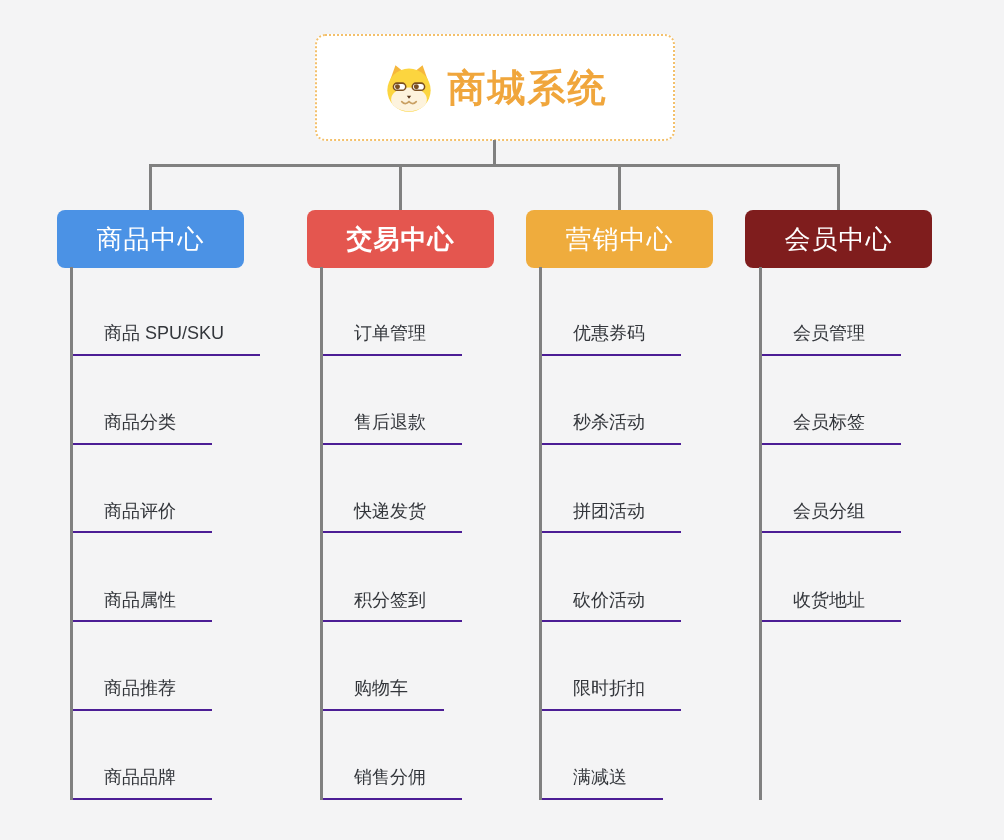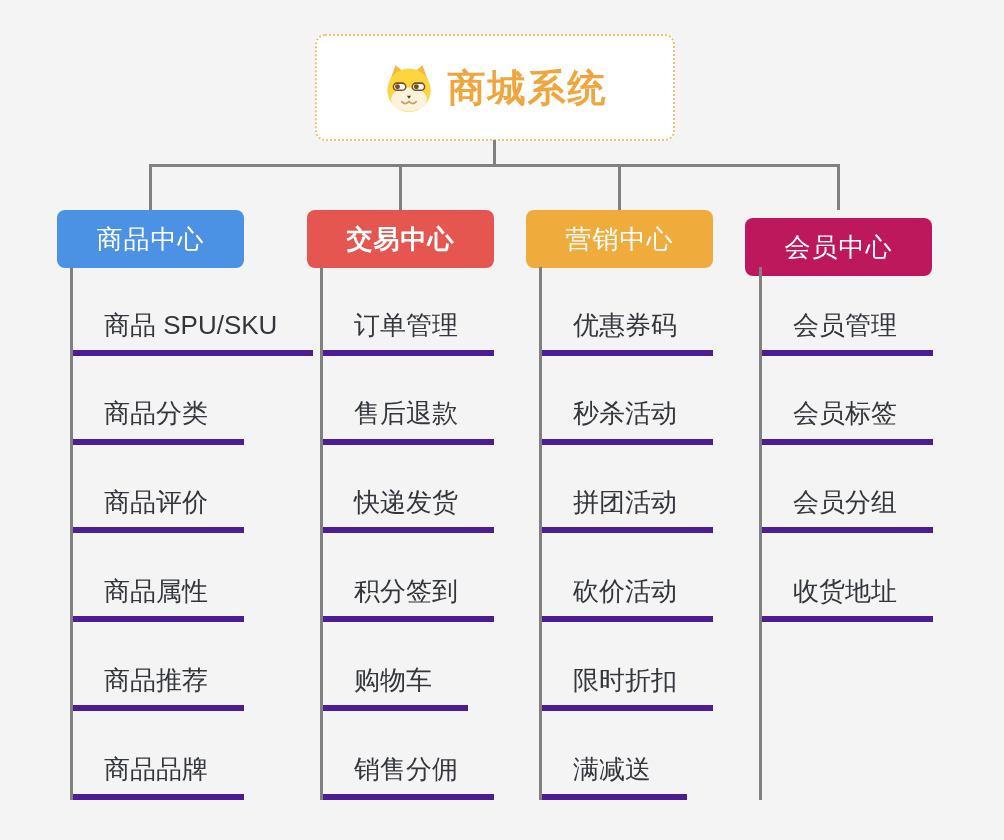--- a/index.html
+++ b/index.html
@@ -37,22 +37,22 @@
   
   .children{
     position:absolute;top:267px;height:533px;margin:0;padding:0;list-style:none;
     border-left:3px solid #808080;
   }
   .col-0{left:70px}.col-1{left:320px}.col-2{left:539px}.col-3{left:759px}
   .children li{
     height:88.8px;box-sizing:border-box;width:max-content;
     display:flex;align-items:flex-end;
     padding:0 36px 9px 31px;
-    border-bottom:6px solid #4c1d95;
-    font-size:26px;color:#33363b;line-height:1.2;cursor:default;
+    border-bottom:2px solid #4c1d95;
+    font-size:18px;color:#33363b;line-height:1.2;cursor:default;
     white-space:nowrap;
   }
 </style>
 </head>
 <body>
 
 <div class="canvas">
 
   <div class="root-node">
     <span class="root-icon">
@@ -75,21 +75,21 @@
   <div class="connector stem"></div>
   <div class="connector hline"></div>
   <div class="connector drop drop-0"></div>
   <div class="connector drop drop-1"></div>
   <div class="connector drop drop-2"></div>
   <div class="connector drop drop-3"></div>
 
   <div class="branch-node branch-0" style="background: rgb(75, 146, 229);">商品中心</div>
   <div class="branch-node branch-1" style="background: rgb(228, 86, 79); font-weight: bold;">交易中心</div>
   <div class="branch-node branch-2" style="background: rgb(239, 172, 61);">营销中心</div>
-  <div class="branch-node branch-3" style="background: #be185d; margin-top: 8px;">会员中心</div>
+  <div class="branch-node branch-3" style="background: #7f1d1d;">会员中心</div>
 
   <ul class="children col-0">
     <li>商品 SPU/SKU</li>
     <li>商品分类</li>
     <li>商品评价</li>
     <li>商品属性</li>
     <li>商品推荐</li>
     <li>商品品牌</li>
   </ul>
 

